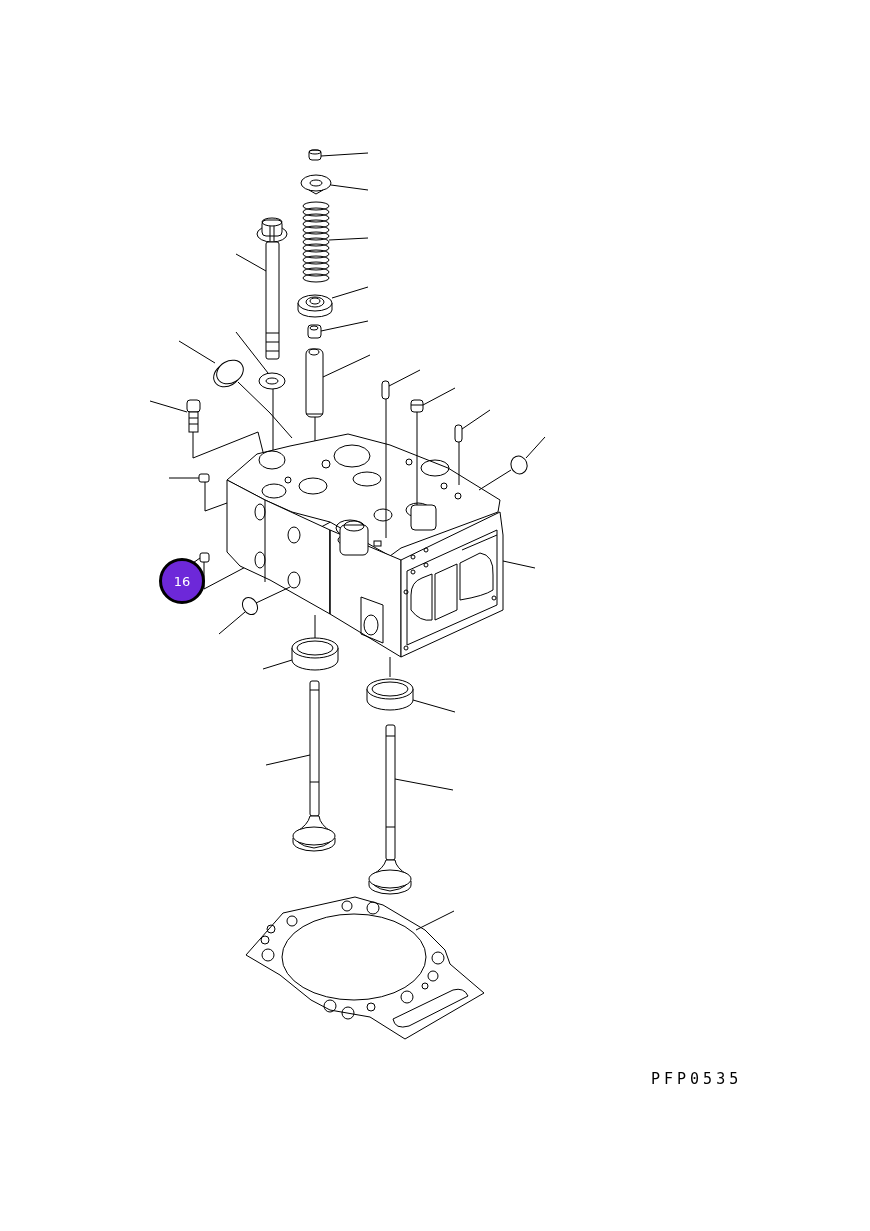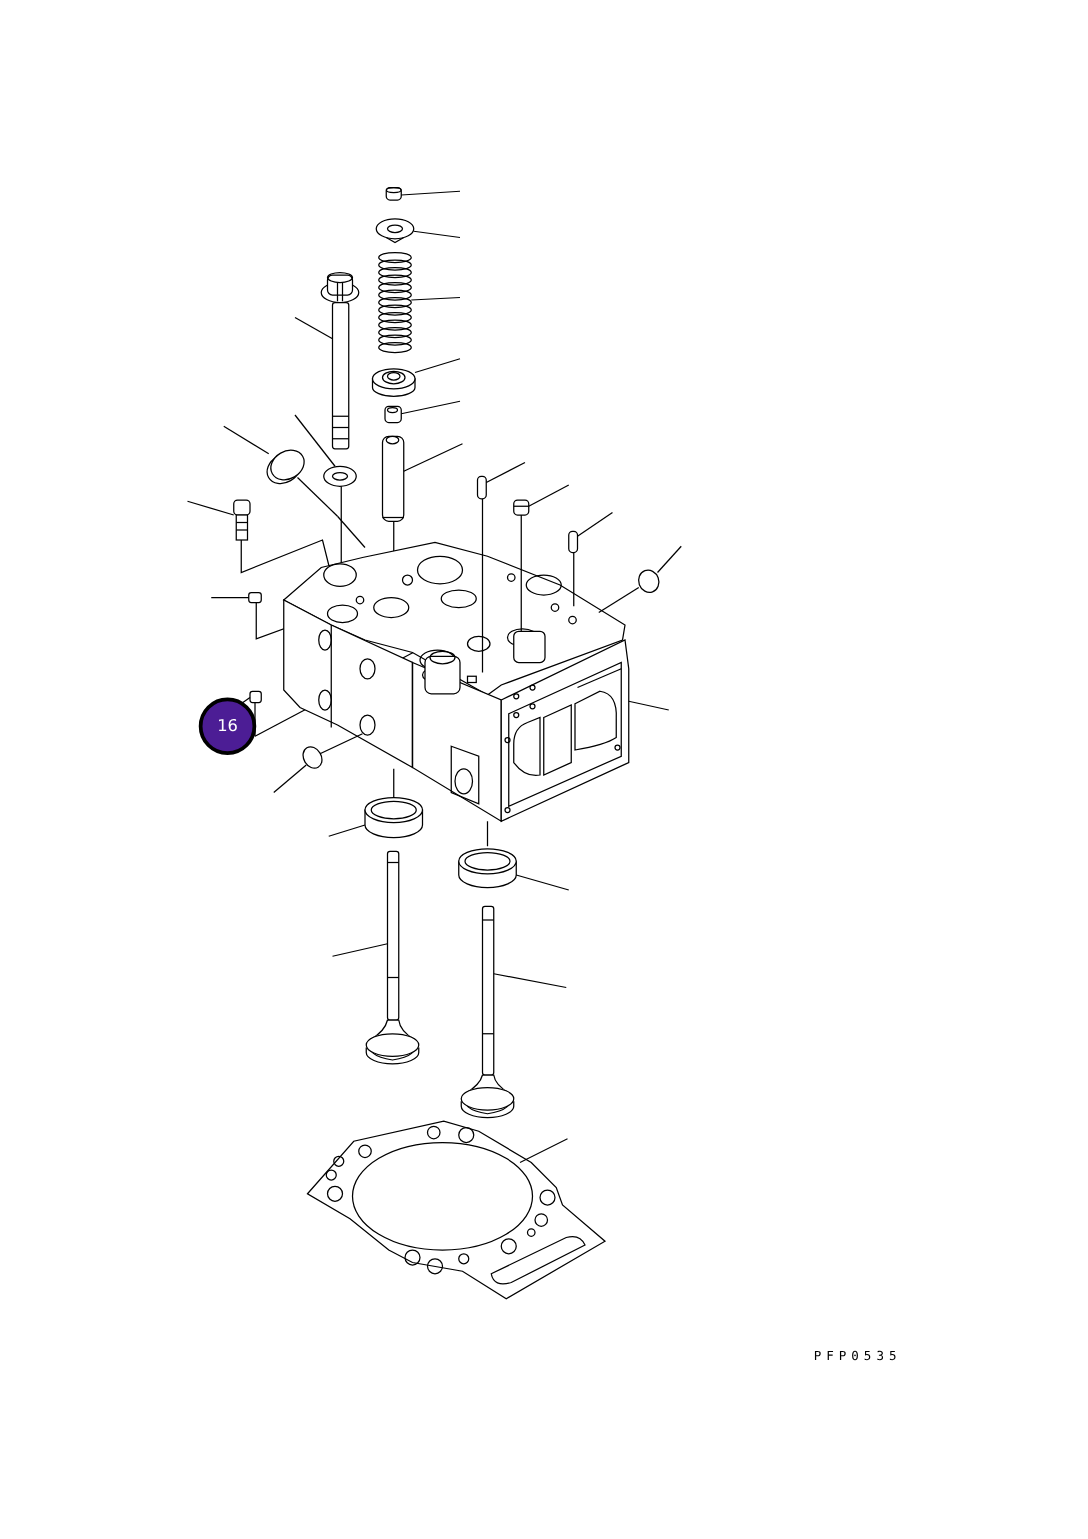--- a/index.html
+++ b/index.html
@@ -6,21 +6,21 @@
   body { width: 870px; height: 1231px; position: relative; overflow: hidden;
          font-family: "DejaVu Sans Mono", monospace; }
   #canvas { position: absolute; left: 0; top: 0; width: 870px; height: 1231px; }
   .ln { stroke: #000; stroke-width: 1; fill: none; }
   .fw { stroke: #000; stroke-width: 1; fill: #fff; }
   .callout { position: absolute; width: 40px; height: 40px; border-radius: 50%;
              border: 3px solid #000; display: flex; align-items: center;
              justify-content: center; color: #fff; font-family: "DejaVu Sans", sans-serif;
              font-size: 13px; cursor: pointer; box-sizing: content-box; }
   .drawing-code { position: absolute; font-family: "DejaVu Sans Mono", monospace;
-                  font-size: 10px; letter-spacing: 4px; color: #000; margin-top: 10px; }
+                  font-size: 15px; letter-spacing: 4px; color: #000; }
 </style>
 </head>
 <body>
 
 <svg id="canvas" viewBox="0 0 870 1231" xmlns="http://www.w3.org/2000/svg">
 
   <g>
     <rect class="fw" x="309" y="150" width="12" height="10" rx="3"></rect>
     <ellipse class="ln" cx="315" cy="152" rx="6" ry="2"></ellipse>
     <line class="ln" x1="321" y1="156" x2="368" y2="153"></line>
@@ -258,17 +258,17 @@
     <circle class="ln" cx="425" cy="986" r="3"></circle>
     <circle class="ln" cx="407" cy="997" r="6"></circle>
     <circle class="ln" cx="330" cy="1006" r="6"></circle>
     <circle class="ln" cx="348" cy="1013" r="6"></circle>
     <circle class="ln" cx="371" cy="1007" r="4"></circle>
     <path class="ln" d="M393 1019 L453 990 Q464 987 468 996 L409 1026 Q395 1030 393 1019 Z"></path>
     <line class="ln" x1="416" y1="930" x2="454" y2="911"></line>
   </g>
 </svg>
 
-<div class="callout" id="callout-16" style="left:159px; top:558px; background:#4c1d95;">
+<div class="callout" id="callout-16" style="left:159px; top:558px; background:#6d28d9;">
   <span>16</span>
 </div>
 
 <div class="drawing-code" style="left:651px; top:1070px;">PFP0535</div>
 
 </body></html>

